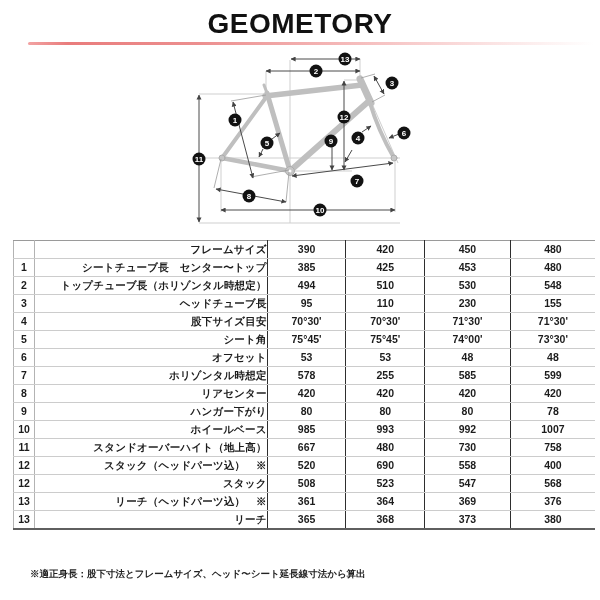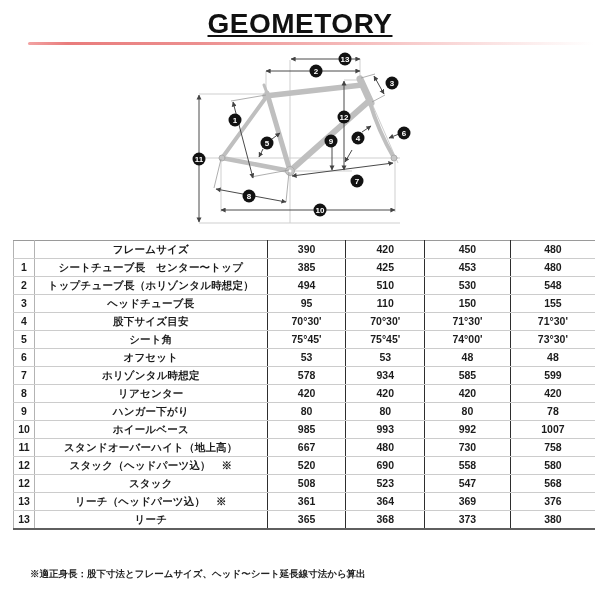--- a/index.html
+++ b/index.html
@@ -1,34 +1,34 @@
 <!DOCTYPE html>
 <html><head>
 <meta charset="utf-8">
 <style>
   html,body{margin:0;padding:0;background:#fff;}
   #stage{position:relative;width:600px;height:600px;background:#ffffff;overflow:hidden;
          font-family:"Liberation Sans",sans-serif;color:#1a1a1a;}
   
   .title-row{position:absolute;top:8px;left:0;width:600px;height:32px;
              display:flex;justify-content:center;align-items:center;gap:36px;}
-  .title-main,.title-model{font-size:28px;font-weight:800;letter-spacing:.5px;color:#111;text-decoration:underline;}
+  .title-main,.title-model{font-size:28px;font-weight:800;letter-spacing:.5px;color:#111;}
   .red-rule{position:absolute;top:42px;left:28px;width:566px;height:3px;border-radius:2px;
             background:linear-gradient(90deg,#f2a3a3 0%,#e97c7c 7%,#ec8f8f 30%,#f5bcbc 58%,#fbe3e3 82%,#ffffff 100%);}
   
   #diagram{position:absolute;top:0;left:0;}
   .co-circle{fill:#121212;}
   .co-num{fill:#ffffff;font-size:8px;font-weight:bold;font-family:"Liberation Sans",sans-serif;}
   
   #geo-table{position:absolute;top:240px;left:13px;width:582px;border-collapse:collapse;
              border-top:1px solid #9a9a9a;border-left:1px solid #b3b3b3;border-bottom:2px solid #5f5f5f;}
   #geo-table td{height:17px;font-size:10.5px;font-weight:700;color:#1c1c1c;
                 border-bottom:1px solid #cccccc;padding:0;line-height:1;}
   td.c-no{width:20px;text-align:center;border-right:1px solid #b3b3b3;font-size:10px;}
-  td.c-label{width:233px;text-align:center;padding-left:7px;letter-spacing:.2px;}
+  td.c-label{width:233px;text-align:right;padding-left:7px;letter-spacing:.2px;}
   td.c-val{text-align:center;border-left:1px solid #2e2e2e;}
   
   .footnote{position:absolute;top:568px;left:30px;font-size:9.5px;font-weight:700;color:#222;}
 </style>
 </head>
 <body>
 
 <div id="stage">
 
   <div class="title-row">
@@ -190,21 +190,21 @@
           <td class="c-val">494</td>
           <td class="c-val">510</td>
           <td class="c-val">530</td>
           <td class="c-val">548</td>
         </tr>
         <tr>
           <td class="c-no">3</td>
           <td class="c-label">ヘッドチューブ長</td>
           <td class="c-val">95</td>
           <td class="c-val">110</td>
-          <td class="c-val">150</td>
+          <td class="c-val">230</td>
           <td class="c-val">155</td>
         </tr>
         <tr>
           <td class="c-no">4</td>
           <td class="c-label">股下サイズ目安</td>
           <td class="c-val">70°30'</td>
           <td class="c-val">70°30'</td>
           <td class="c-val">71°30'</td>
           <td class="c-val">71°30'</td>
         </tr>
@@ -221,21 +221,21 @@
           <td class="c-label">オフセット</td>
           <td class="c-val">53</td>
           <td class="c-val">53</td>
           <td class="c-val">48</td>
           <td class="c-val">48</td>
         </tr>
         <tr>
           <td class="c-no">7</td>
           <td class="c-label">ホリゾンタル時想定</td>
           <td class="c-val">578</td>
-          <td class="c-val">934</td>
+          <td class="c-val">255</td>
           <td class="c-val">585</td>
           <td class="c-val">599</td>
         </tr>
         <tr>
           <td class="c-no">8</td>
           <td class="c-label">リアセンター</td>
           <td class="c-val">420</td>
           <td class="c-val">420</td>
           <td class="c-val">420</td>
           <td class="c-val">420</td>
@@ -263,21 +263,21 @@
           <td class="c-val">480</td>
           <td class="c-val">730</td>
           <td class="c-val">758</td>
         </tr>
         <tr>
           <td class="c-no">12</td>
           <td class="c-label">スタック（ヘッドパーツ込）　※</td>
           <td class="c-val">520</td>
           <td class="c-val">690</td>
           <td class="c-val">558</td>
-          <td class="c-val">580</td>
+          <td class="c-val">400</td>
         </tr>
         <tr>
           <td class="c-no">12</td>
           <td class="c-label">スタック</td>
           <td class="c-val">508</td>
           <td class="c-val">523</td>
           <td class="c-val">547</td>
           <td class="c-val">568</td>
         </tr>
         <tr>

